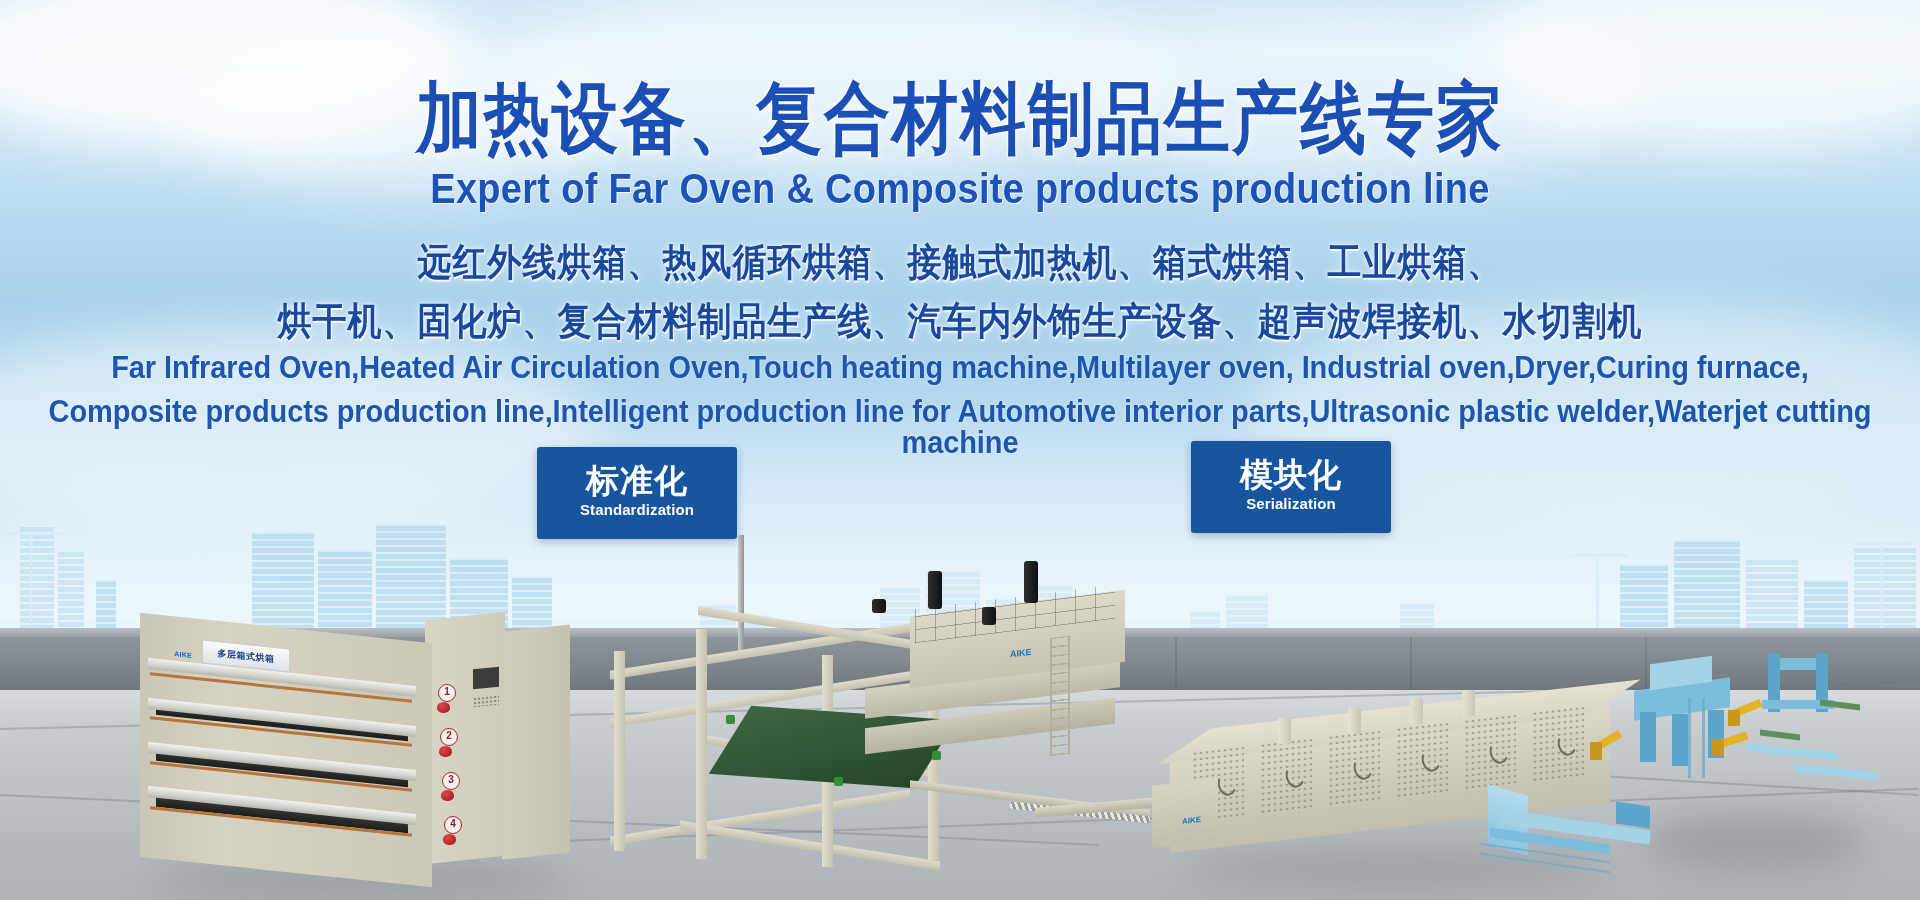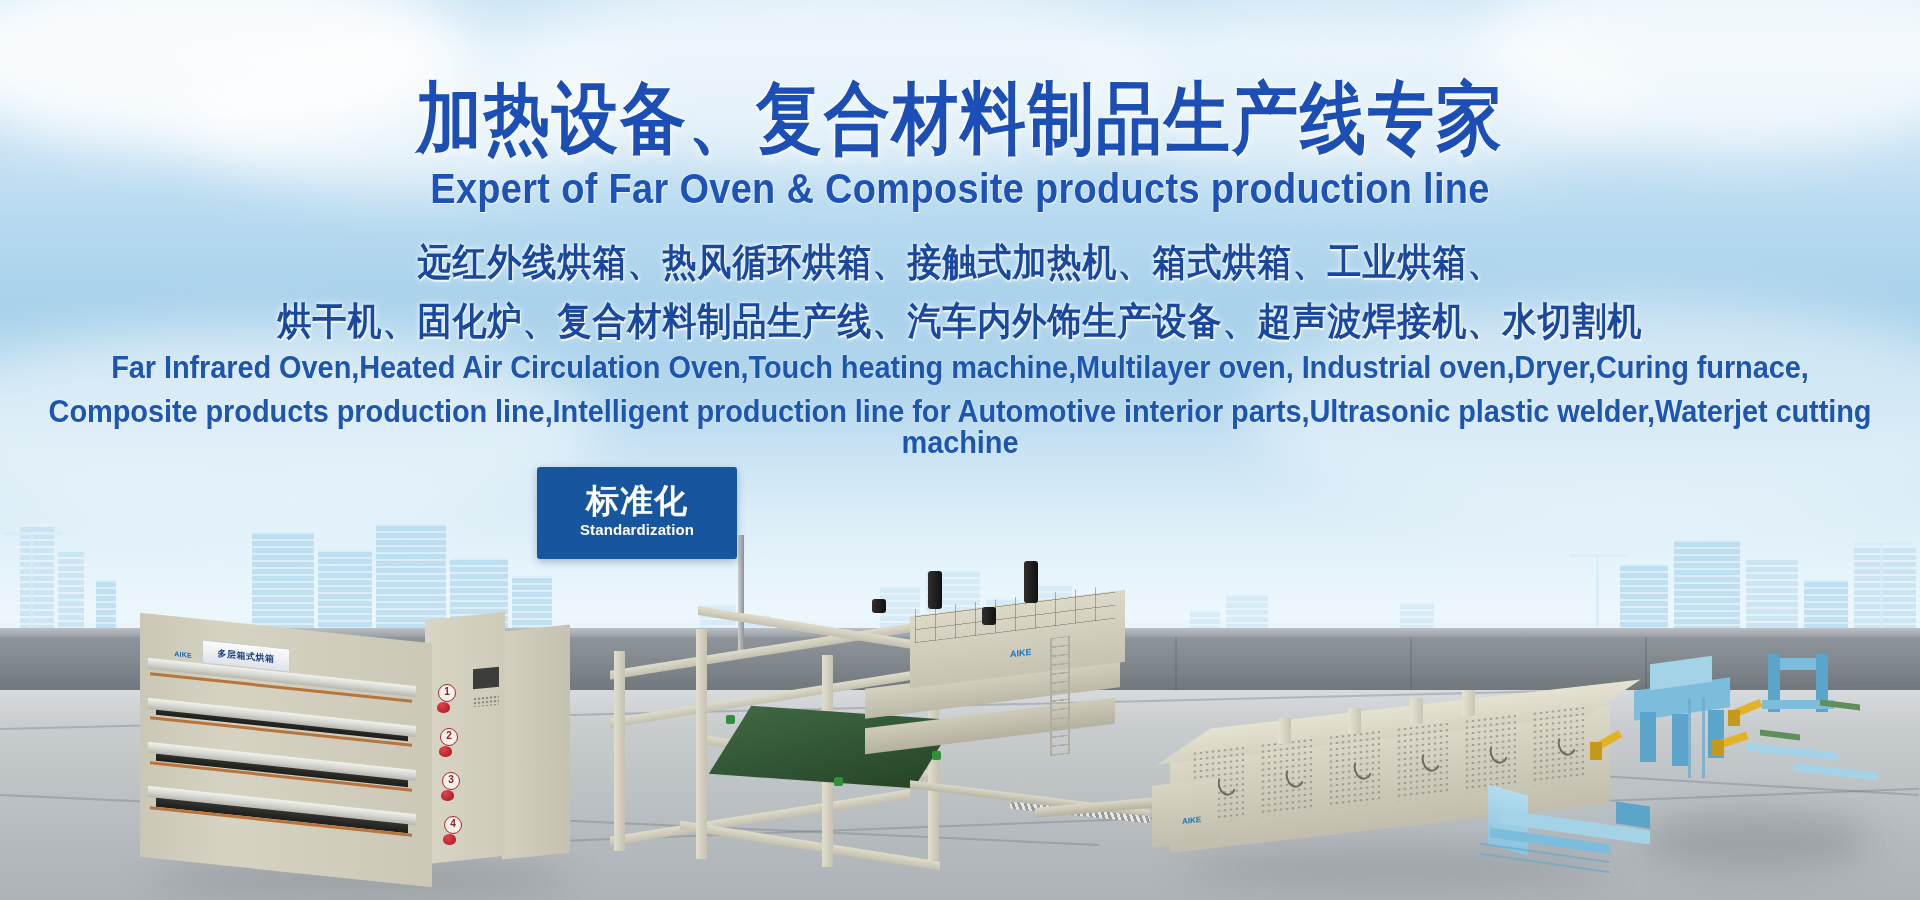--- a/index.html
+++ b/index.html
@@ -105,21 +105,21 @@
     position:absolute;left:0;width:1920px;
     font-size:29px;line-height:1;font-weight:600;letter-spacing:-.1px;
     color:#1d56b1;
     text-shadow:0 0 2px rgba(255,255,255,.75);
     transform:scaleY(1.05);transform-origin:center top;
   }
   .sub-en.e1{top:353px;}
   .sub-en.e2{top:397px;}
 
   
-  .badges{position:absolute;left:0;top:467px;width:1920px;height:110px;}
+  .badges{position:absolute;left:0;top:447px;width:1920px;height:110px;}
   .badge{
     position:absolute;top:0;width:200px;height:92px;
     background:#17559f;border-radius:3px;
     box-shadow:0 3px 9px rgba(20,60,110,.3);
     display:flex;flex-direction:column;align-items:center;justify-content:center;
     color:#fff;
   }
   .badge .bcn{font-size:33px;font-weight:700;line-height:1.05;letter-spacing:1px;}
   .badge .ben{font-size:15px;font-weight:700;line-height:1.6;letter-spacing:.1px;}
   .badge.b1{left:537px;}
@@ -472,17 +472,21 @@
     <div class="sub-cn l2">烘干机、固化炉、复合材料制品生产线、汽车内外饰生产设备、超声波焊接机、水切割机</div>
 
     <div class="sub-en e1">Far Infrared Oven,Heated Air Circulation Oven,Touch heating machine,Multilayer oven, Industrial oven,Dryer,Curing furnace,</div>
     <div class="sub-en e2">Composite products production line,Intelligent production line for Automotive interior parts,Ultrasonic plastic welder,Waterjet cutting machine</div>
 
     <div class="badges">
       <div class="badge b1">
         <span class="bcn">标准化</span>
         <span class="ben">Standardization</span>
       </div>
+      <div class="badge b3">
+        <span class="bcn">模块化</span>
+        <span class="ben">Serialization</span>
+      </div>
     </div>
 
   </div>
 
 </div>
 
 </body></html>

